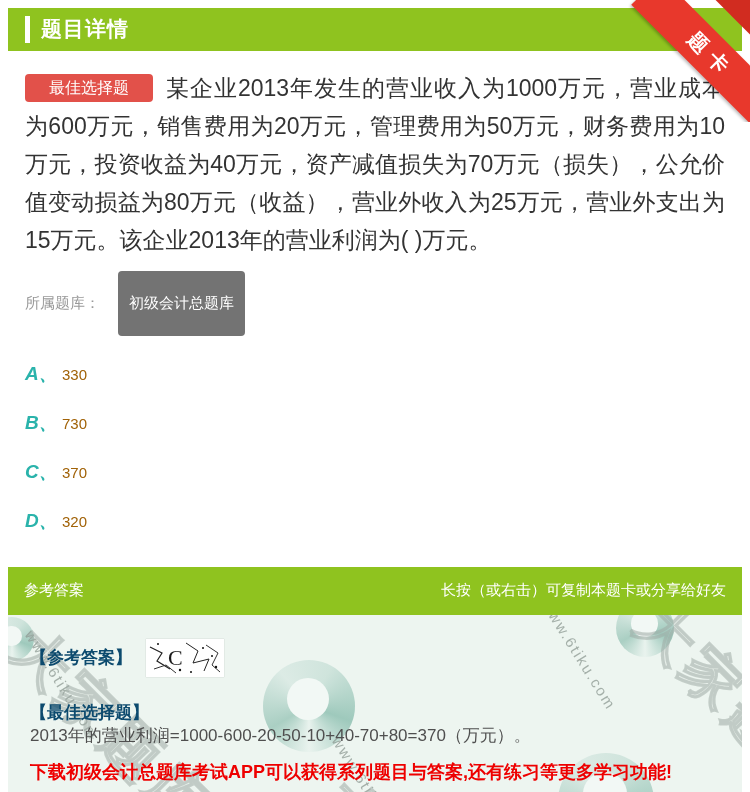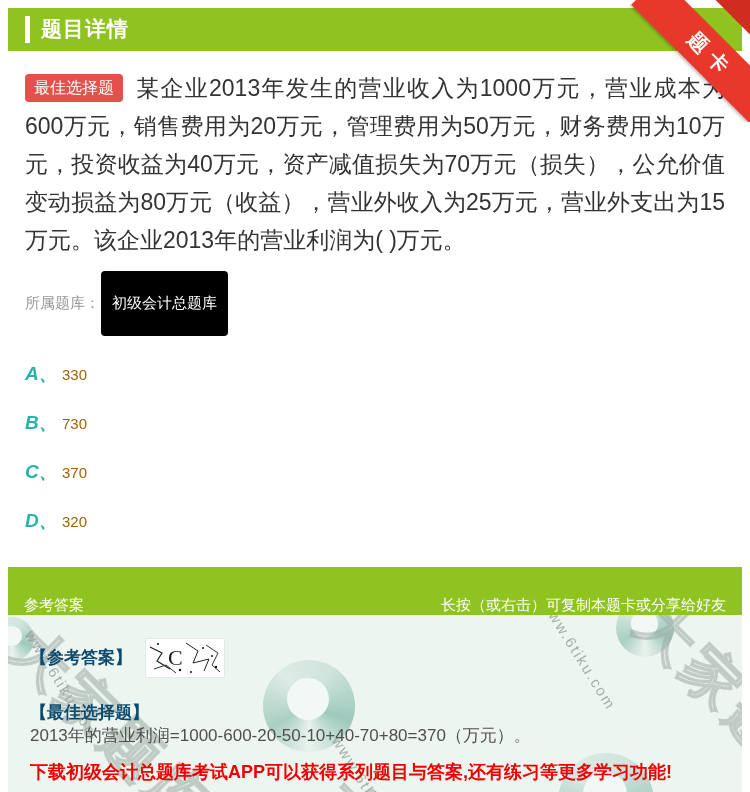--- a/index.html
+++ b/index.html
@@ -29,40 +29,40 @@
     background:#e8382c; color:#fff; text-align:center; font-size:20px; font-weight:bold;
     letter-spacing:8px; padding:7px 0 7px 8px; box-shadow:0 2px 3px rgba(0,0,0,.25);
   }
 
   
   .question-block {
     margin:18px 25px 0; font-size:23px; line-height:38px; color:#333; text-align:justify;
   }
   .type-badge {
     display:inline-block; background:#e2514a; color:#fff; font-size:16px; line-height:1;
-    padding:6px 9px; border-radius:4px; position:relative; top:-3px; margin-right:12px;
+    padding:6px 24px; border-radius:4px; position:relative; top:-3px; margin-right:12px;
     white-space:nowrap;
   }
   .bank-row { margin:12px 25px 0; display:flex; align-items:center; font-size:15px; color:#999; }
   .bank-badge {
-    background:#000000; color:#fff; font-size:15px; padding:23px 11px; border-radius:4px; margin-left:1px;
+    background:#737373; color:#fff; font-size:15px; padding:23px 11px; border-radius:4px; margin-left:18px;
   }
 
   
   .options { margin:25px 25px 0; }
   .option-row { display:flex; align-items:baseline; margin-bottom:23px; cursor:pointer; }
   .option-letter {
     color:#2ab3ab; font-style:italic; font-weight:bold; font-size:19px; width:37px; flex:0 0 auto;
   }
   .option-text { font-size:15px; color:#a16207; }
 
   
   .answer-bar {
     margin:10px 8px 0; height:48px; background:#8fc31f;
-    display:flex; justify-content:space-between; align-items:flex-end;
+    display:flex; justify-content:space-between; align-items:center;
     padding:0 16px; color:#fff; font-size:15px; flex:0 0 auto;
   }
 
   
   .answer-panel {
     margin:0 8px; background:#edf5f0; position:relative; overflow:hidden; flex:1 1 auto;
   }
   .panel-content { position:relative; z-index:2; padding:24px 22px 0; }
   .ref-row { display:flex; align-items:center; gap:14px; }
   .green-label { color:#0c4a6e; font-weight:bold; font-size:17px; }

